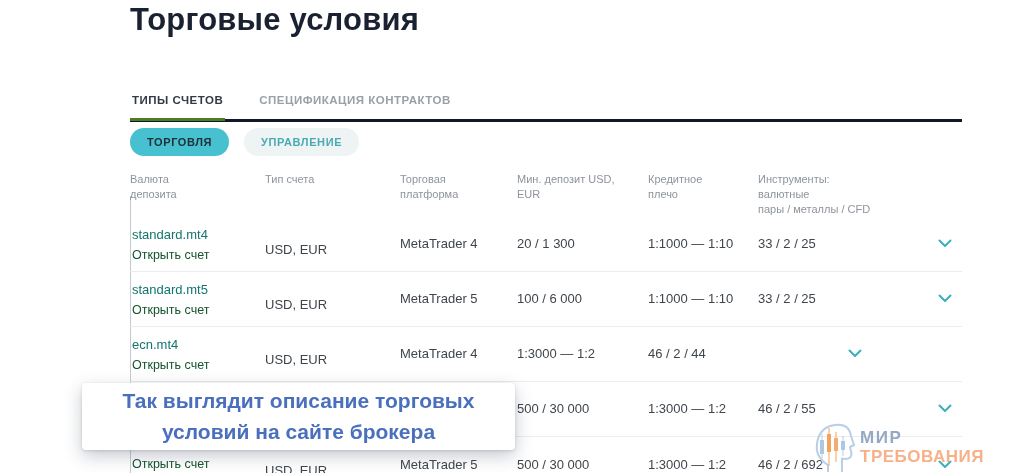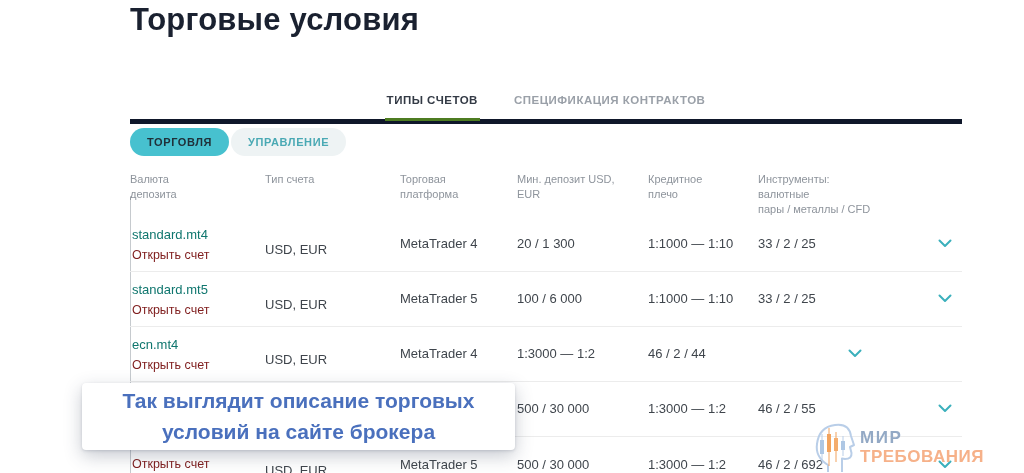--- a/index.html
+++ b/index.html
@@ -5,48 +5,48 @@
   * { margin:0; padding:0; box-sizing:border-box; }
   html,body { width:1024px; height:473px; background:#ffffff; overflow:hidden;
               font-family:"Liberation Sans", sans-serif; }
   .page { position:relative; width:822px; height:473px; background:#fff; }
 
   .page-title { position:absolute; left:130px; top:2px; font-size:31px; font-weight:700;
                 color:#1a2130; letter-spacing:.2px; }
 
   
   .tabs { position:absolute; left:130px; top:90px; width:832px; display:flex; gap:32px;
-          border-bottom:5px solid #0f172a;justify-content:center; }
+          border-bottom:3px solid #0f172a; }
   .tab { font-size:11.5px; font-weight:700; letter-spacing:.5px; text-transform:uppercase;
          color:#9aa0a8; padding:4px 2px 12px 2px; cursor:pointer; }
   .tab.active { color:#333a45; border-bottom:3px solid #4e7c21; margin-bottom:-2px; }
 
   
-  .pills { position:absolute; left:130px; top:128px; display:flex; gap:2px; }
+  .pills { position:absolute; left:130px; top:128px; display:flex; gap:15px; }
   .pill { font-size:11px; font-weight:700; letter-spacing:.6px; padding:8px 17px;
           border-radius:15px; cursor:pointer; }
   .pill.active { background:#47c1cf; color:#203039; }
   .pill.inactive { background:#eef3f4; color:#4aa9b4; }
 
   
   .table { position:absolute; left:130px; top:170px; width:832px; }
   .table-left-line { position:absolute; left:130px; top:196px; width:1px; height:277px;
                      background:#c6cace; }
   .trow { display:grid;
           grid-template-columns:135px 135px 117px 131px 110px 114px 1fr;
           align-items:center; }
   .thead-row { min-height:30px; align-items:start; }
   .th { font-size:11px; color:#8e949c; line-height:1.35; padding-top:2px; }
   .data-row { height:55px; border-bottom:1px solid #ececec; }
   .data-row:last-child { border-bottom:none; }
   .cell { font-size:13px; color:#3f454c; }
   .cell.currency { padding-top:12px; }
   .name-cell { line-height:1.5; padding-left:2px; }
   .acct-name { font-size:13px; color:#0f766e; }
-  .open-link { font-size:12.5px; color:#7f1d1d; cursor:pointer; display:block; }
+  .open-link { font-size:12.5px; color:#14532d; cursor:pointer; display:block; }
   .chev { justify-self:end; padding-right:10px; cursor:pointer; display:flex; }
 
   
   .overlay { position:absolute; left:82px; top:383px; width:433px; height:67px;
              background:#ffffff; border-radius:4px;
              box-shadow:0 6px 18px rgba(55,65,90,.28), 0 1px 3px rgba(55,65,90,.18);
              display:flex; flex-direction:column; justify-content:center; align-items:center;
              z-index:5; }
   .overlay-text { font-size:21px; font-weight:700; color:#4a70bd; line-height:1.45;
                   text-align:right; }

